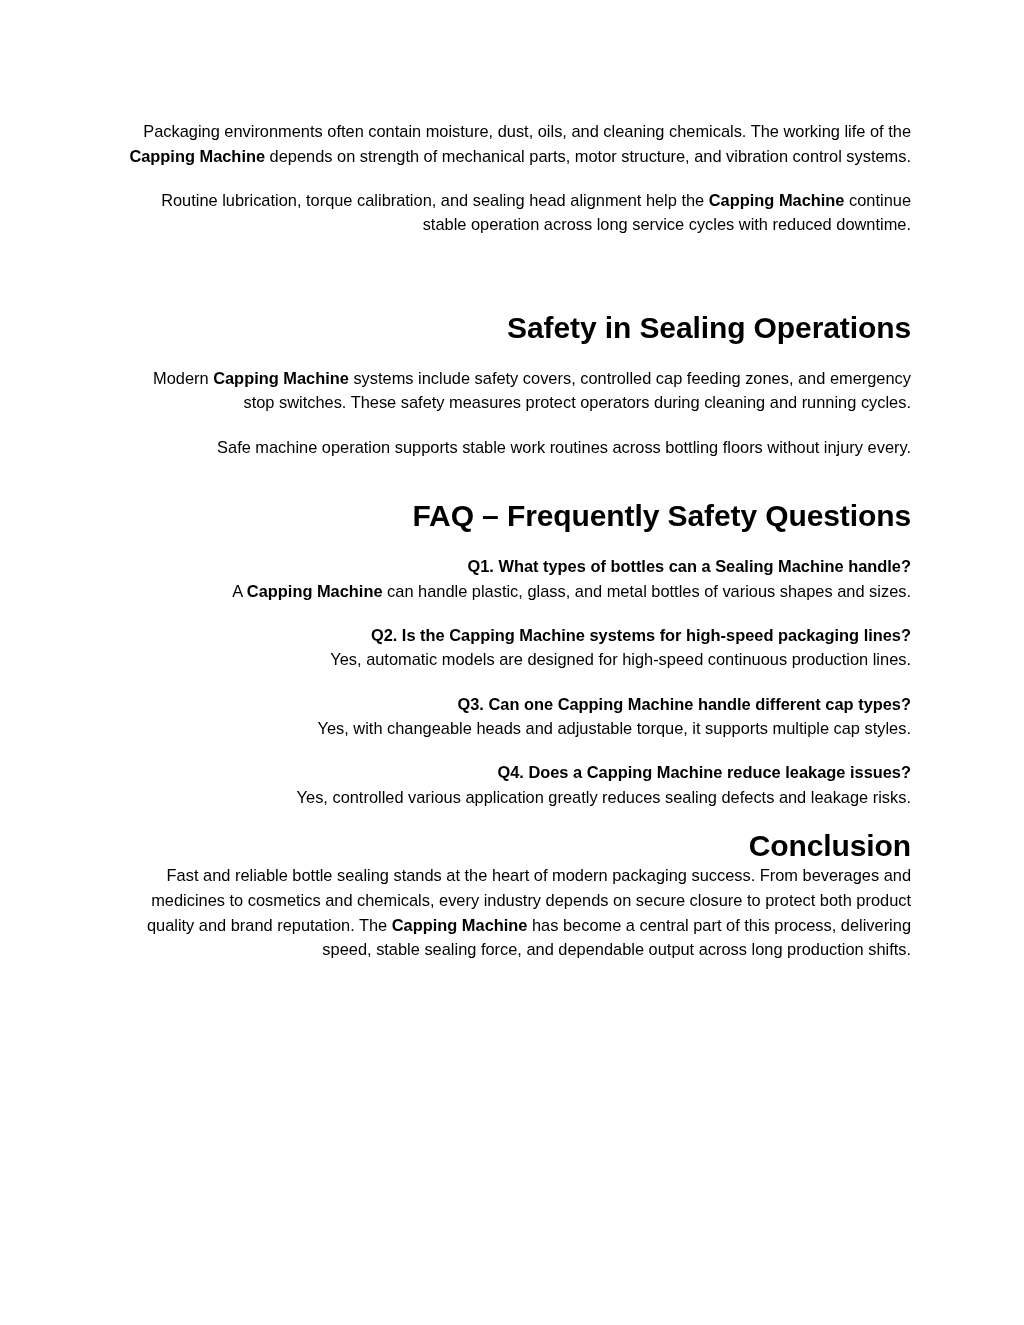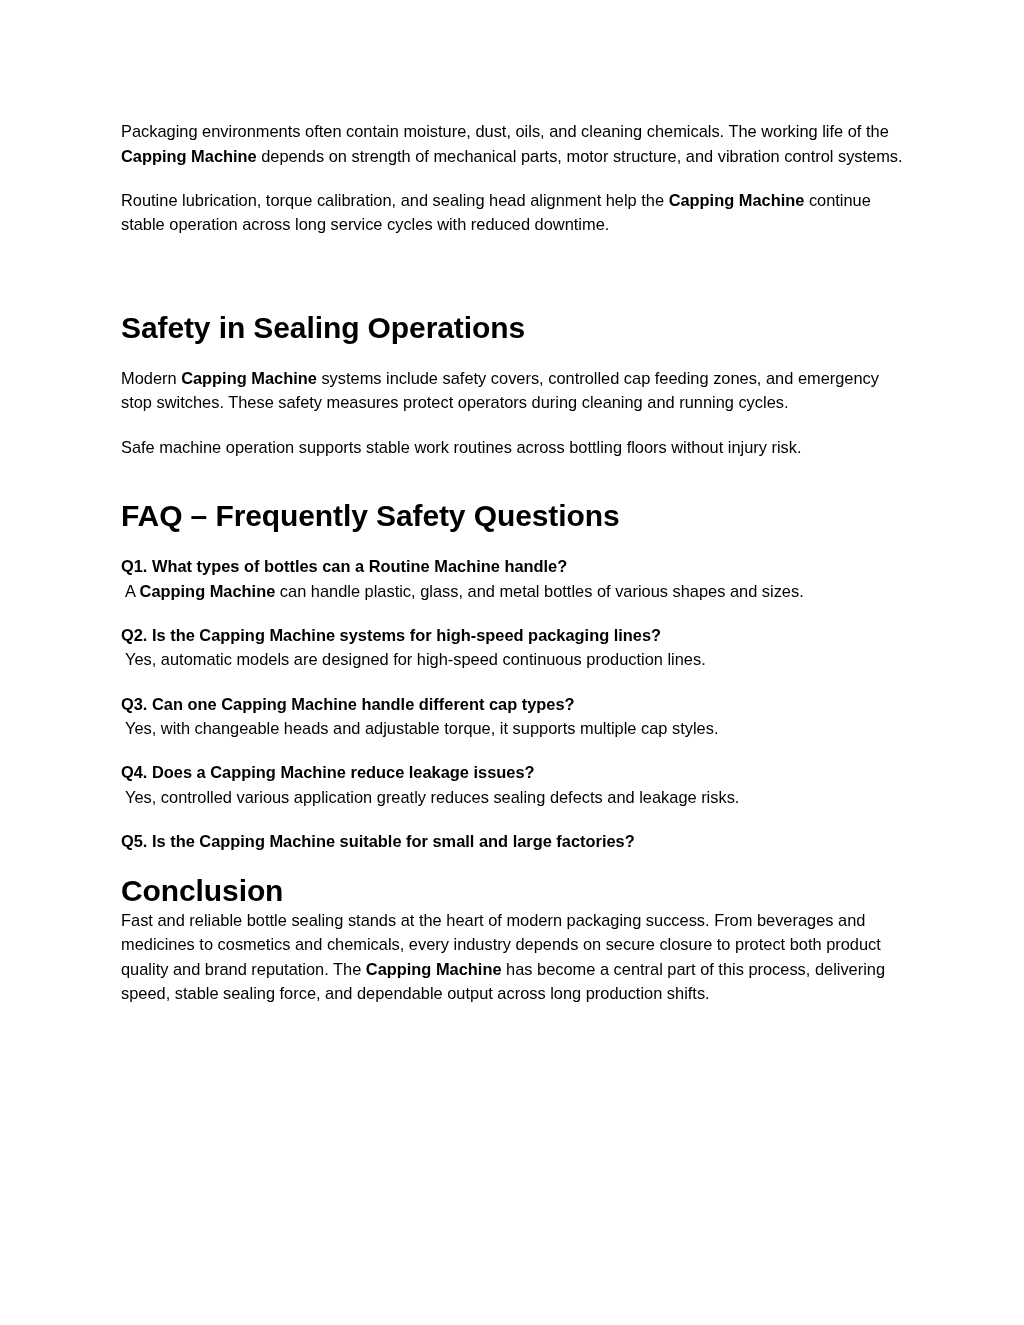--- a/index.html
+++ b/index.html
@@ -1,20 +1,20 @@
 <!DOCTYPE html>
 <html><head>
   <meta charset="utf-8">
   <style>
     html, body { margin: 0; padding: 0; background: #ffffff; }
     body {
       width: 1024px; height: 1325px; position: relative; overflow: hidden;
       font-family: "Liberation Sans", sans-serif; color: #000000;
     }
-    .page { position: absolute; left: 121px; top: 119px; width: 790px; }
+    .page { position: absolute; left: 121px; top: 119px; width: 790px; text-align: right; }
     p, .line { margin: 0; font-size: 16.4px; line-height: 24.6px; }
     .para { margin-bottom: 19.5px; }
     b { font-weight: bold; }
     h2 {
       margin: 0; font-size: 30px; font-weight: bold; line-height: 34px;
       letter-spacing: -0.1px;
     }
     .faq-q { font-weight: bold; }
     .faq-item { margin-bottom: 19.5px; }
     .faq-a { padding-left: 4px; }
@@ -25,45 +25,44 @@
 <div class="page">
 
   <p class="para"><span>Packaging environments often contain moisture, dust, oils, and cleaning chemicals. The working life of the </span><b>Capping Machine</b><span> depends on strength of mechanical parts, motor structure, and vibration control systems.</span></p>
 
   <p class="para"><span>Routine lubrication, torque calibration, and sealing head alignment help the </span><b>Capping Machine</b><span> continue stable operation across long service cycles with reduced downtime.</span></p>
 
   <h2 style="margin-top:74px; margin-bottom:21px;">Safety in Sealing Operations</h2>
 
   <p class="para"><span>Modern </span><b>Capping Machine</b><span> systems include safety covers, controlled cap feeding zones, and emergency stop switches. These safety measures protect operators during cleaning and running cycles.</span></p>
 
-  <p class="para">Safe machine operation supports stable work routines across bottling floors without injury risk.</p>
+  <p class="para">Safe machine operation supports stable work routines across bottling floors without injury every.</p>
 
   <h2 style="margin-top:40px; margin-bottom:21px;">FAQ – Frequently Safety Questions</h2>
 
   <div class="faq-item">
-    <p class="faq-q">Q1. What types of bottles can a Routine Machine handle?</p>
+    <p class="faq-q">Q1. What types of bottles can a Sealing Machine handle?</p>
     <p class="faq-a"><span>A </span><b>Capping Machine</b><span> can handle plastic, glass, and metal bottles of various shapes and sizes.</span></p>
   </div>
 
   <div class="faq-item">
     <p class="faq-q">Q2. Is the Capping Machine systems for high-speed packaging lines?</p>
     <p class="faq-a">Yes, automatic models are designed for high-speed continuous production lines.</p>
   </div>
 
   <div class="faq-item">
     <p class="faq-q">Q3. Can one Capping Machine handle different cap types?</p>
     <p class="faq-a">Yes, with changeable heads and adjustable torque, it supports multiple cap styles.</p>
   </div>
 
   <div class="faq-item">
     <p class="faq-q">Q4. Does a Capping Machine reduce leakage issues?</p>
     <p class="faq-a">Yes, controlled various application greatly reduces sealing defects and leakage risks.</p>
   </div>
 
   <div class="faq-item">
-    <p class="faq-q">Q5. Is the Capping Machine suitable for small and large factories?</p>
   </div>
 
   <h2 style="margin-top:20px; ">Conclusion</h2>
 
   <p class="para"><span>Fast and reliable bottle sealing stands at the heart of modern packaging success. From beverages and medicines to cosmetics and chemicals, every industry depends on secure closure to protect both product quality and brand reputation. The </span><b>Capping Machine</b><span> has become a central part of this process, delivering speed, stable sealing force, and dependable output across long production shifts.</span></p>
 
 </div>
 
 </body></html>

